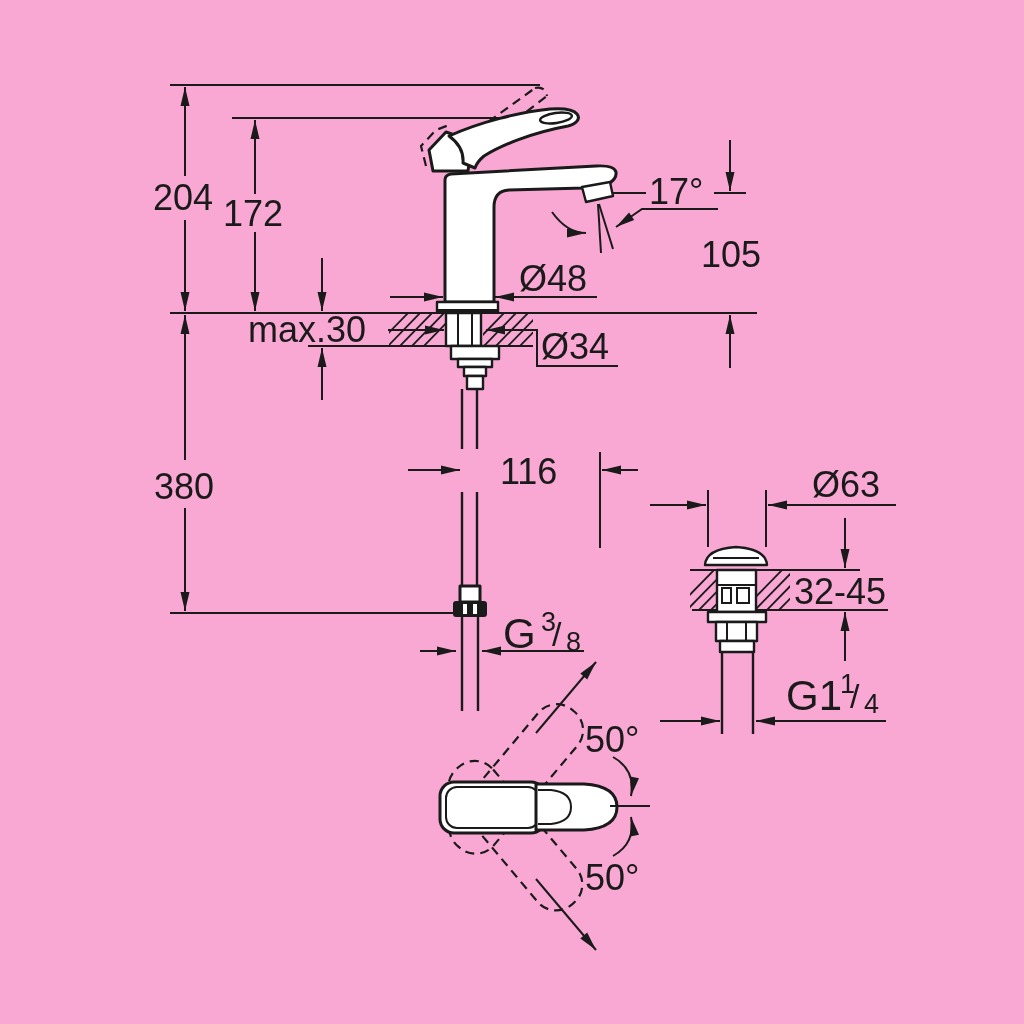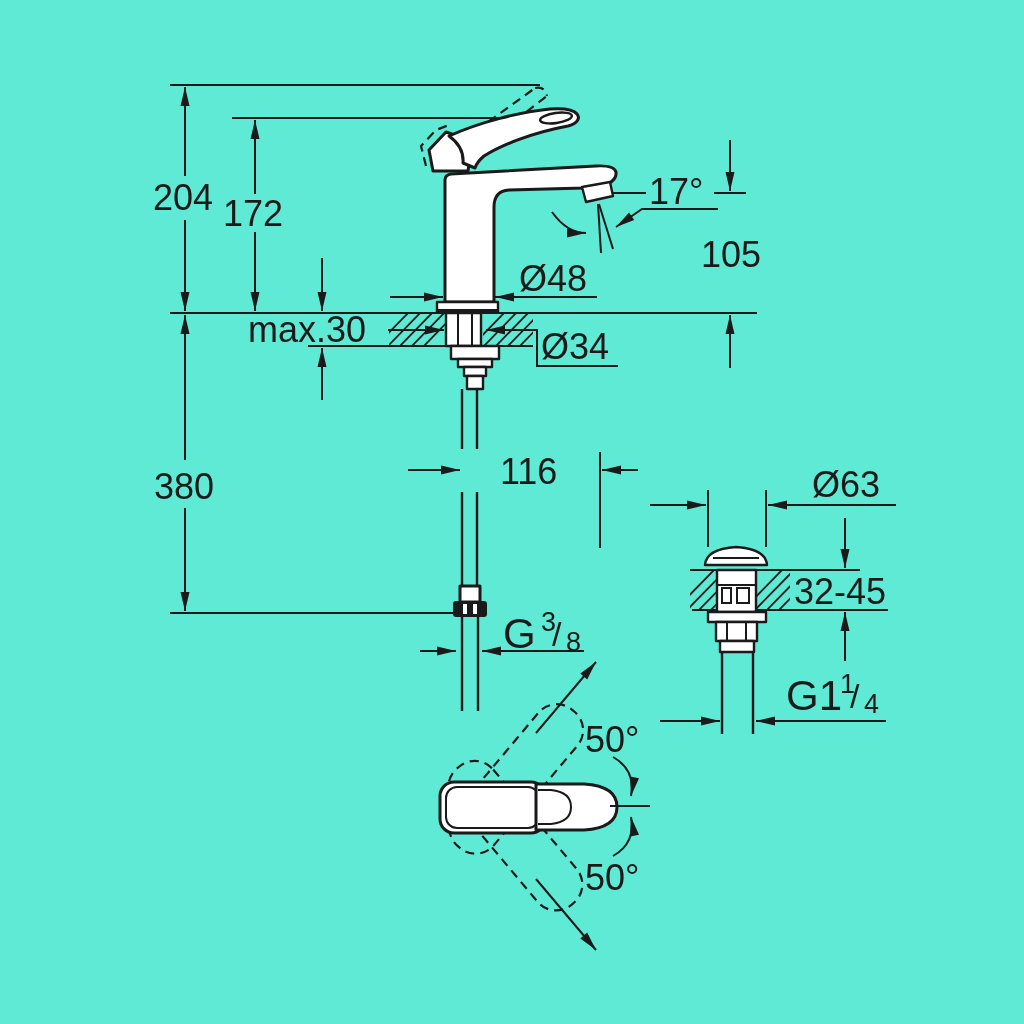--- a/index.html
+++ b/index.html
@@ -1,16 +1,16 @@
 <!DOCTYPE html>
 <html><head>
 <meta charset="utf-8">
 <style>
   html,body{margin:0;padding:0;background:#ffffff;}
-  .stage{width:1024px;height:1024px;background:#5eead4;position:relative;overflow:hidden;}
+  .stage{width:1024px;height:1024px;background:#f9a8d4;position:relative;overflow:hidden;}
   svg{display:block;}
   text{font-family:"Liberation Sans","DejaVu Sans",sans-serif;fill:#1a1a1a;}
   .dim{font-size:36px;}
   .big{font-size:42px;}
   .sup{font-size:27px;}
   .slash{font-size:34px;}
   .obj{stroke:#1a1a1a;stroke-width:3;fill:#ffffff;stroke-linejoin:round;}
   .obj2{stroke:#1a1a1a;stroke-width:2.4;fill:#ffffff;stroke-linejoin:round;}
   .thin{stroke:#1a1a1a;stroke-width:2;fill:none;}
   .dimln{stroke:#1a1a1a;stroke-width:2;fill:none;}

